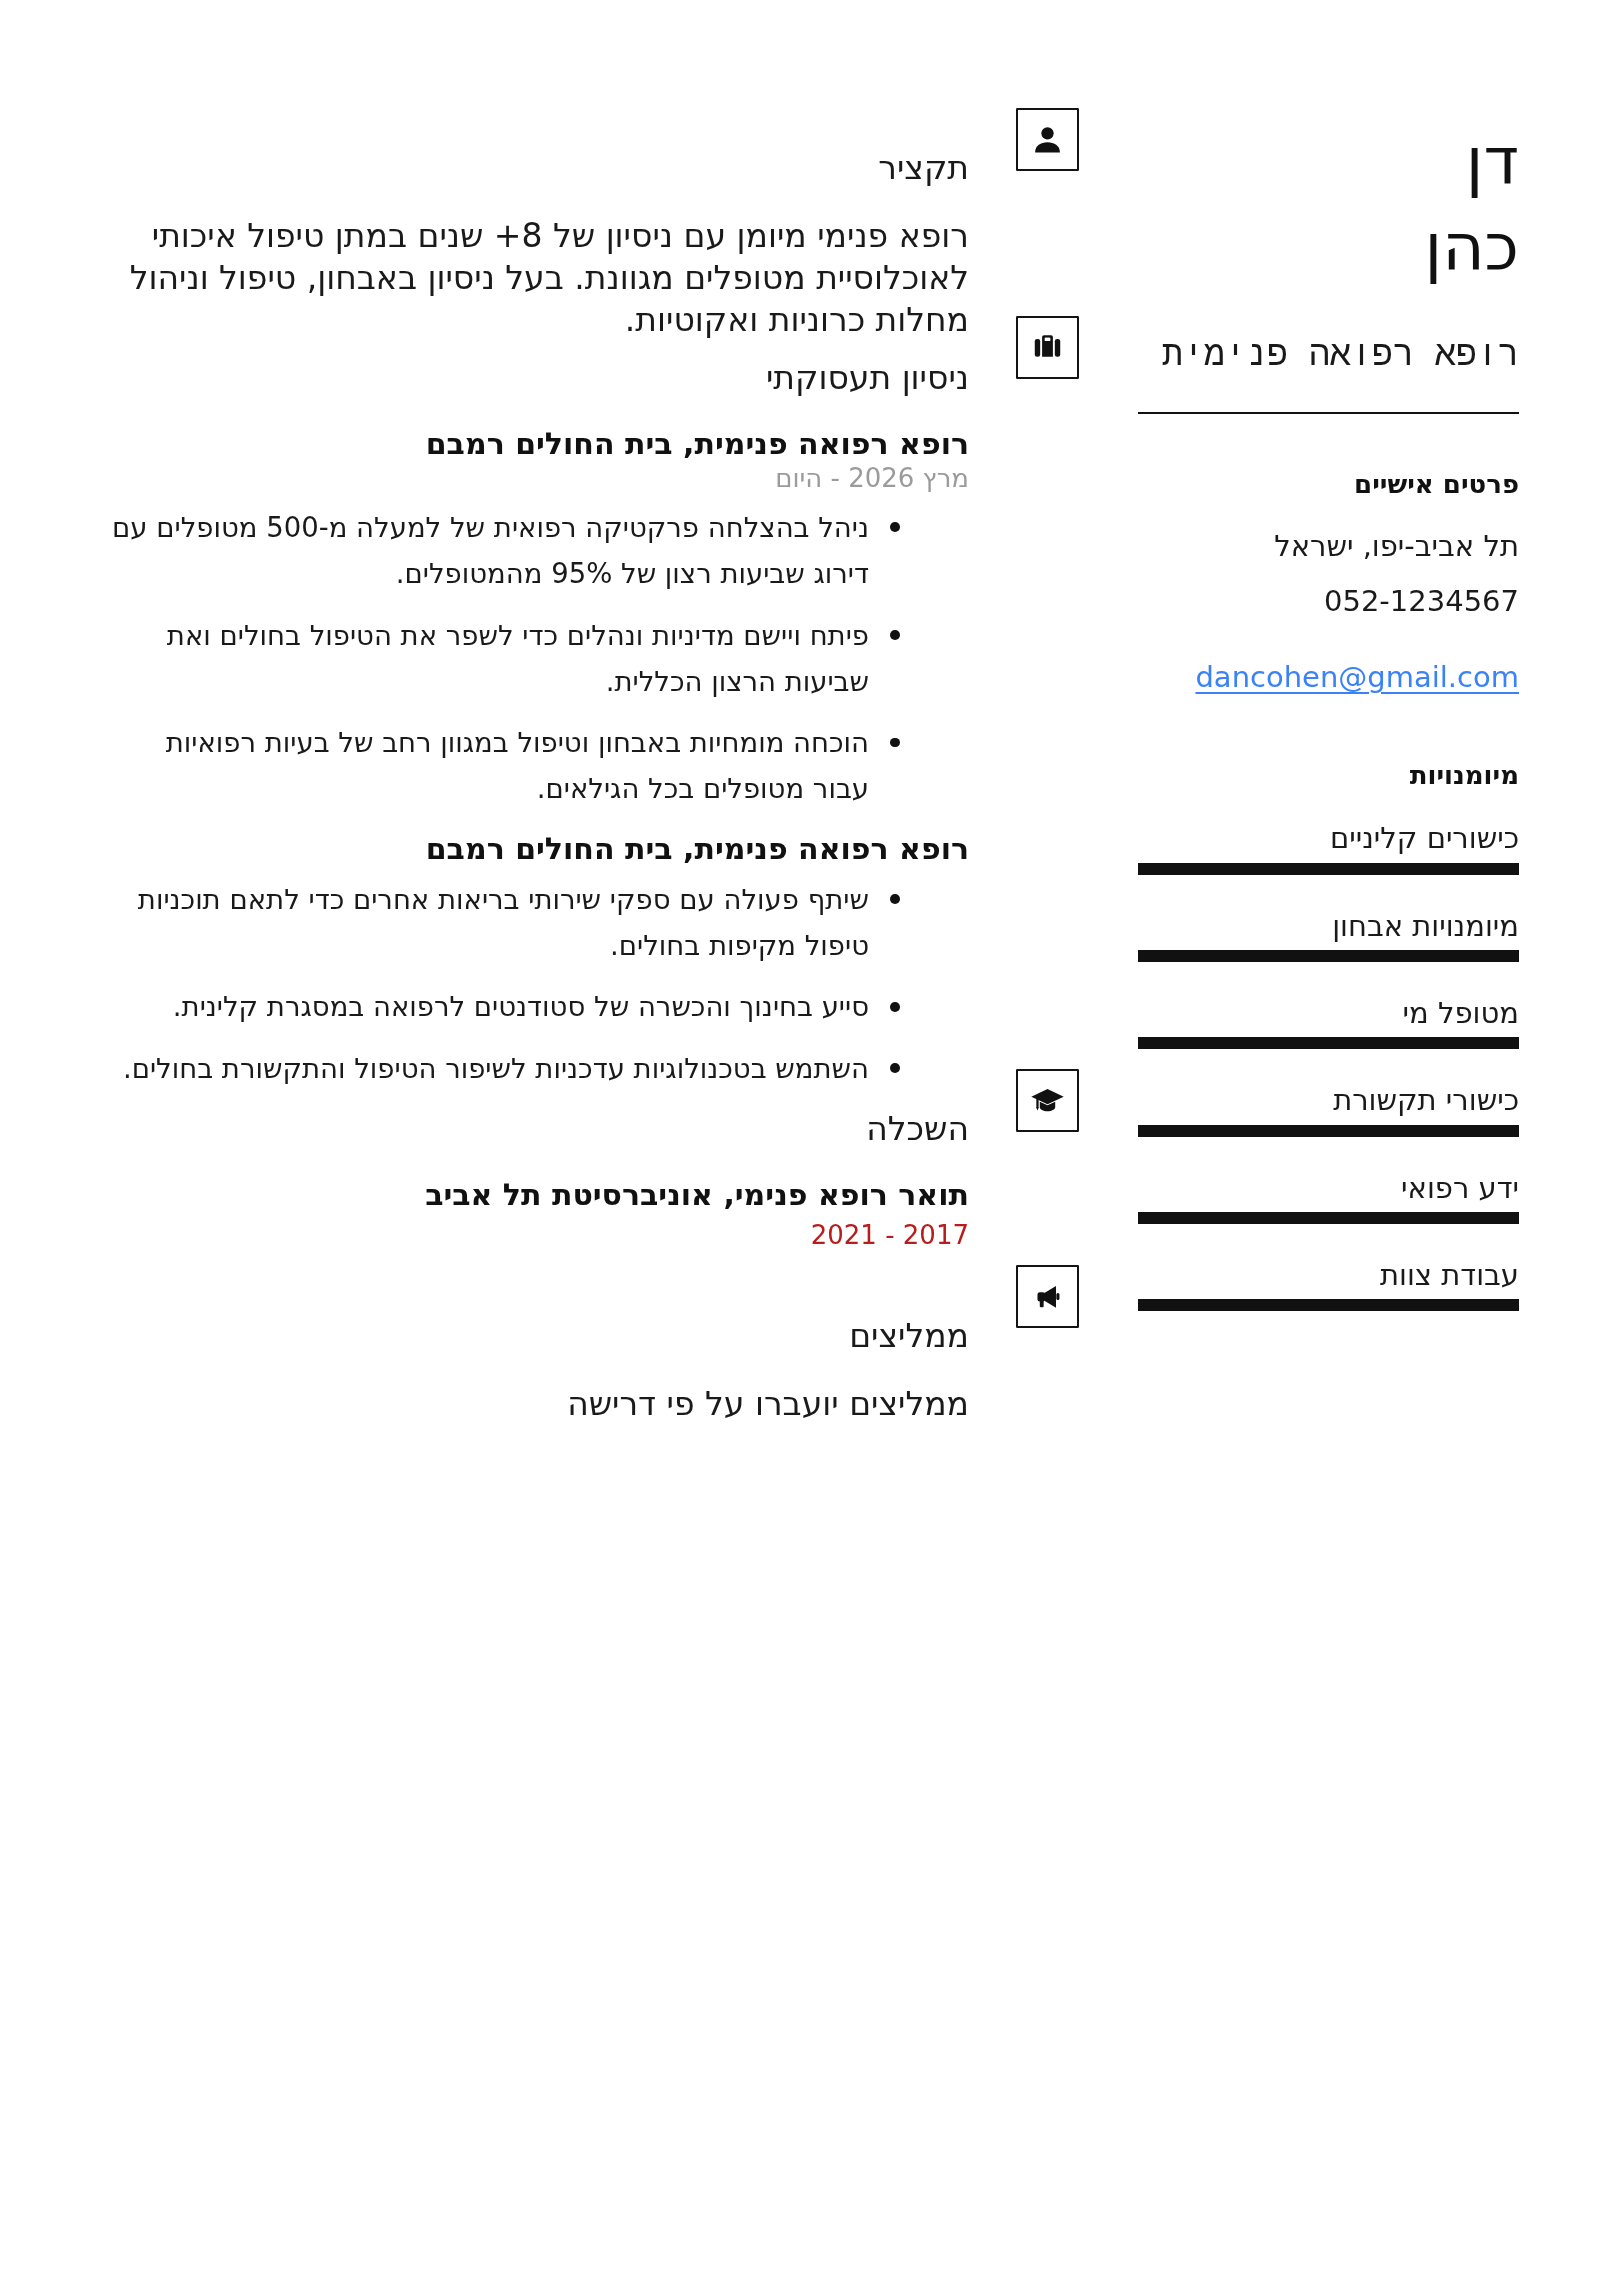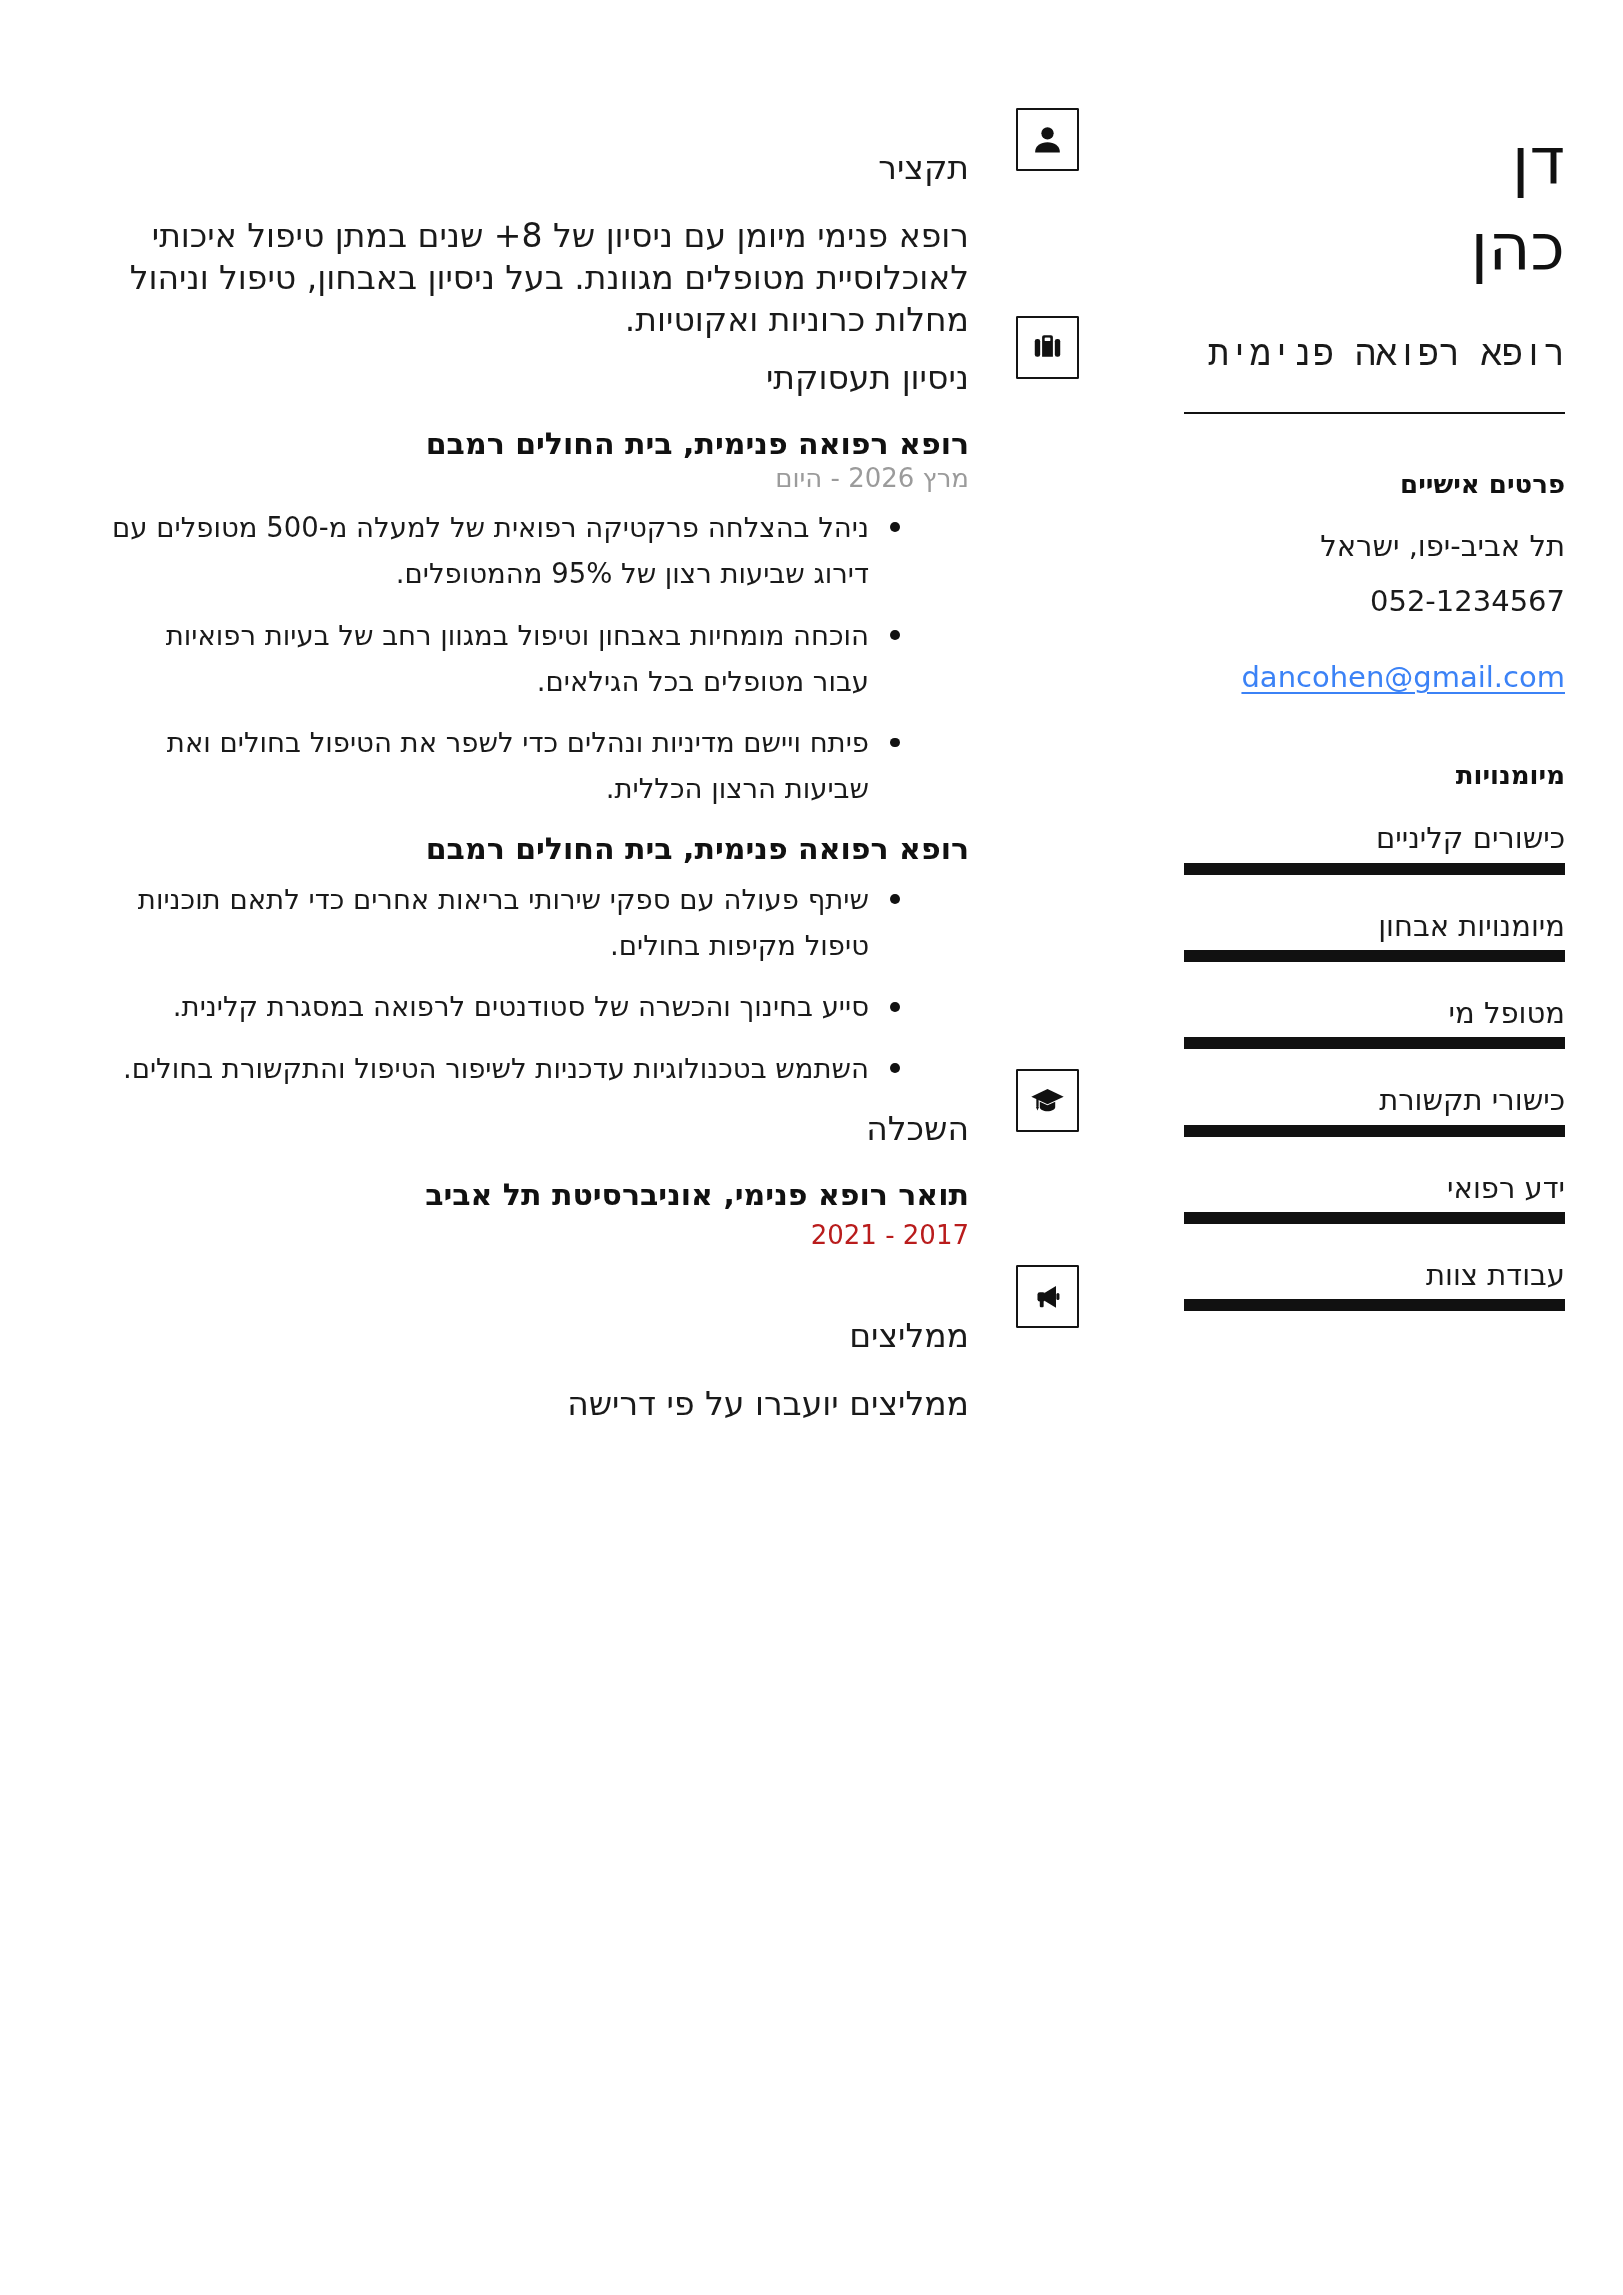--- a/index.html
+++ b/index.html
@@ -8,21 +8,21 @@
     width:1623px;height:2295px;
     margin:0 auto;
     background:#ffffff;
     font-family:"DejaVu Sans","Liberation Sans",sans-serif;
     color:#1a1a1a;
     direction:rtl;
     overflow:hidden;
   }
 
   
-  .sidebar{position:absolute;left:1184px;top:0;width:381px;text-align:right;}
+  .sidebar{position:absolute;left:1138px;top:0;width:381px;text-align:right;}
   .name{font-size:65px;line-height:86px;color:#111;margin-top:119px;font-weight:400;}
   .job-title{font-size:35px;line-height:42px;margin-top:3.9px;color:#1a1a1a;font-family:Liberation Mono, monospace;}
   .divider{border-top:2.6px solid #111;margin-top:35px;width:100%;}
   .side-heading{font-size:26px;line-height:38px;font-weight:bold;color:#111;}
   .side-heading.personal{margin-top:51px;}
   .side-heading.skills{margin-top:60px;}
   .contact-line{font-size:29px;line-height:37px;}
   .contact-location{margin-top:25px;}
   .contact-phone{margin-top:18.3px;}
   .contact-email{margin-top:39px;display:inline-block;color:#3b82f6;
@@ -150,22 +150,22 @@
     </section>
 
     <section class="section sec-experience">
       <h2 class="section-heading">ניסיון תעסוקתי</h2>
 
       <div class="job">
         <div class="job-name">רופא רפואה פנימית, בית החולים רמבם</div>
         <div class="job-dates">מרץ 2026 - היום</div>
         <ul class="bullets">
           <li>ניהל בהצלחה פרקטיקה רפואית של למעלה מ-500 מטופלים עם דירוג שביעות רצון של 95% מהמטופלים.</li>
+          <li>פיתח ויישם מדיניות ונהלים כדי לשפר את הטיפול בחולים ואת שביעות הרצון הכללית.</li>
           <li>הוכחה מומחיות באבחון וטיפול במגוון רחב של בעיות רפואיות עבור מטופלים בכל הגילאים.</li>
-          <li>פיתח ויישם מדיניות ונהלים כדי לשפר את הטיפול בחולים ואת שביעות הרצון הכללית.</li>
         </ul>
       </div>
 
       <div class="job">
         <div class="job-name">רופא רפואה פנימית, בית החולים רמבם</div>
         <ul class="bullets">
           <li>שיתף פעולה עם ספקי שירותי בריאות אחרים כדי לתאם תוכניות טיפול מקיפות בחולים.</li>
           <li>סייע בחינוך והכשרה של סטודנטים לרפואה במסגרת קלינית.</li>
           <li>השתמש בטכנולוגיות עדכניות לשיפור הטיפול והתקשורת בחולים.</li>
         </ul>

